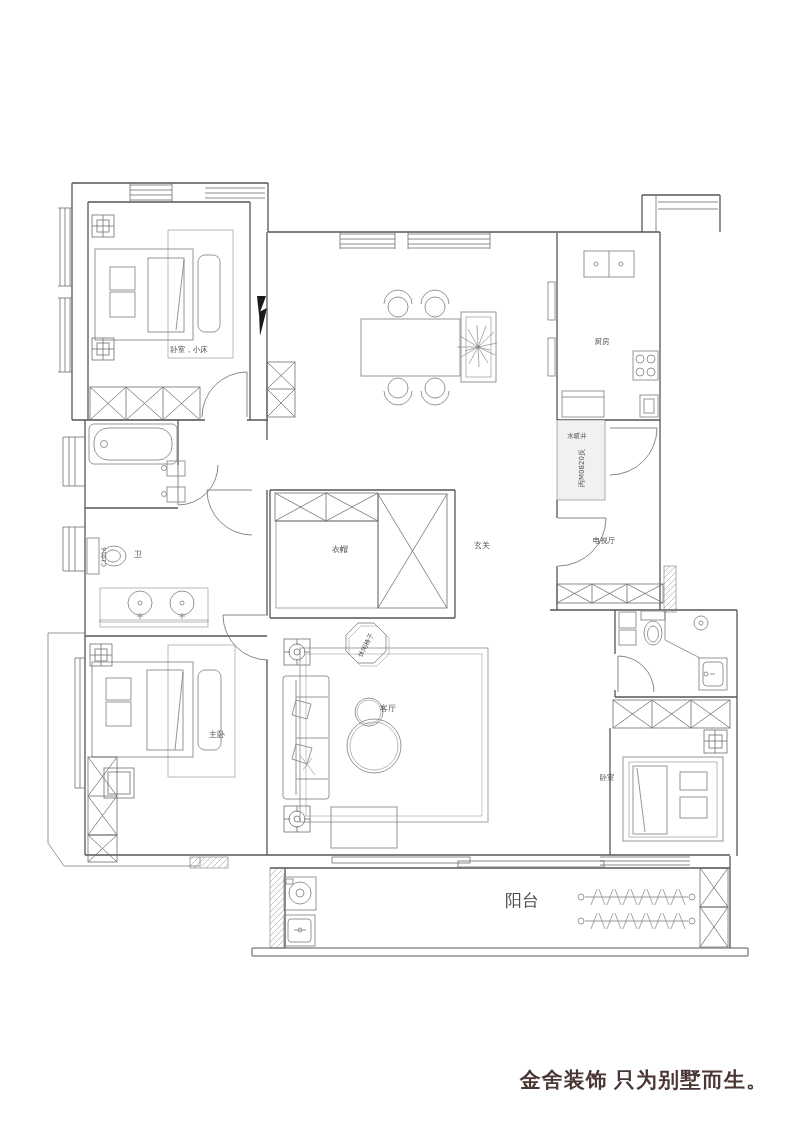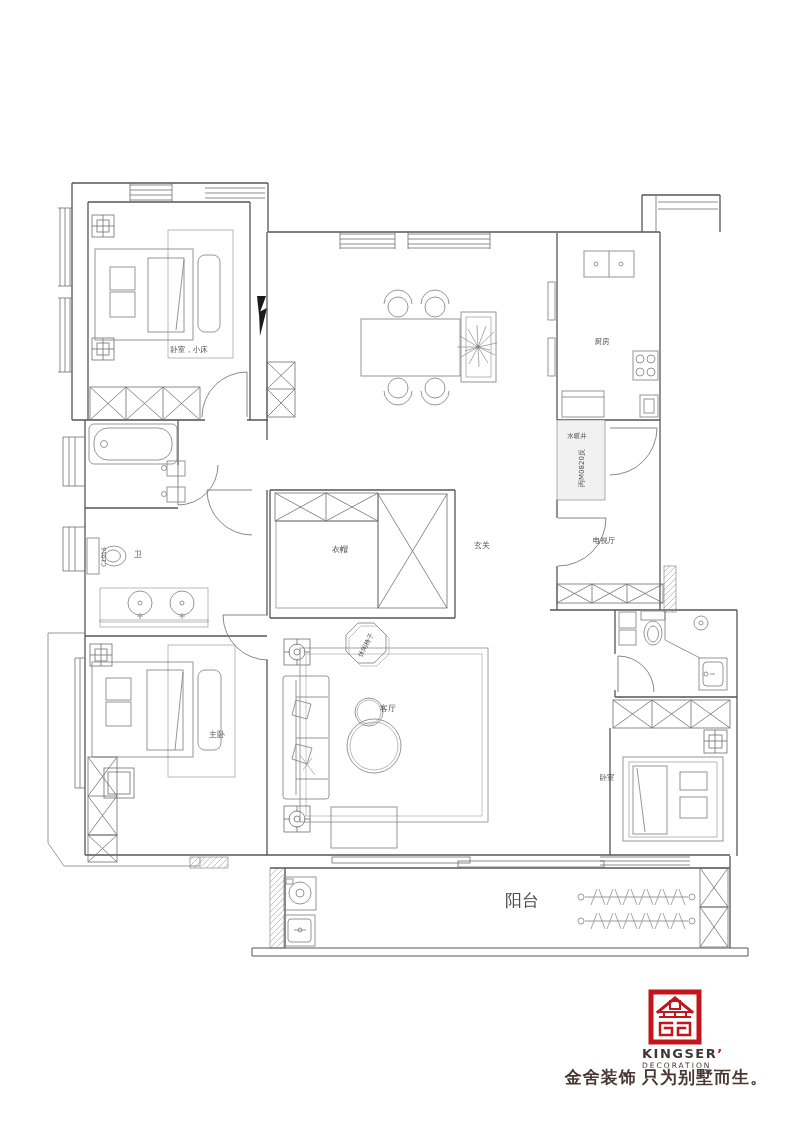--- a/index.html
+++ b/index.html
@@ -6,21 +6,21 @@
   .canvas{position:relative;width:800px;height:1138px;background:#fff;overflow:hidden;
           font-family:"DejaVu Sans",sans-serif;}
   svg.plan{position:absolute;left:0;top:0;}
   svg.plan text{font-family:"DejaVu Sans",sans-serif;fill:#4d4d4d;}
   .logo{position:absolute;left:642px;top:989px;width:66px;text-align:center;}
   .logo .mark{display:block;margin:0 auto;}
   .logo .brand{display:block;font-weight:bold;font-size:13px;letter-spacing:1.5px;color:#3d3836;line-height:14px;margin-top:2px;white-space:nowrap;}
   .logo .apo{color:#c3161c;font-weight:bold;}
   .logo .sub{display:block;font-size:7.5px;letter-spacing:2px;color:#3d3836;line-height:9px;white-space:nowrap;}
   .tagline{position:absolute;top:1066px;right:32px;font-family:"Liberation Serif",serif;
-           font-weight:bold;font-size:17px;letter-spacing:1px;color:#4a3734;white-space:nowrap;}
+           font-weight:bold;font-size:21px;letter-spacing:1px;color:#4a3734;white-space:nowrap;}
 </style>
 </head>
 <body>
 
 <div class="canvas">
 <svg class="plan" width="800" height="1138" viewBox="0 0 800 1138">
   <defs>
     <pattern id="hatch" width="6" height="6" patternUnits="userSpaceOnUse">
       <path d="M0,6 L6,0" stroke="#9a9a9a" stroke-width="0.6"></path>
     </pattern>
@@ -334,28 +334,14 @@
     <text x="138" y="557" font-size="8" text-anchor="middle">卫</text>
     <text x="104" y="559" font-size="6" text-anchor="middle" transform="rotate(-90 104 557)">C1016</text>
     <text x="217" y="737" font-size="8" text-anchor="middle">主卧</text>
     <text x="388" y="711" font-size="8" text-anchor="middle">客厅</text>
     <text x="366" y="647" font-size="6.5" text-anchor="middle" transform="rotate(-62 366 645)">休闲椅子</text>
     <text x="607" y="780" font-size="7.5" text-anchor="middle">卧室</text>
     <text x="522" y="906" font-size="17" text-anchor="middle" fill="#3a3a3a">阳台</text>
   </g>
 </svg>
 
-<div class="logo">
-  <svg class="mark" width="54" height="56" viewBox="0 0 54 56">
-    <g stroke="#c3161c" fill="none" stroke-linecap="square">
-      <rect x="3" y="3" width="48" height="50" stroke-width="5"></rect>
-      <path d="M10,23 L27,9 L44,23" stroke-width="3"></path>
-      <rect x="22" y="12" width="10" height="8" stroke-width="2"></rect>
-      <path d="M12,23 H42 M16,23 V28 M27,23 V28 M38,23 V28 M12,28 H42" stroke-width="2"></path>
-      <path d="M24,34 H12 V46 H24 V39 H17" stroke-width="2.5"></path>
-      <path d="M30,34 H42 V46 H30 V39 H37" stroke-width="2.5"></path>
-    </g>
-  </svg>
-  <span class="brand"><span>KINGSER</span><span class="apo">’</span></span>
-  <span class="sub">DECORATION</span>
-</div>
 <div class="tagline">金舍装饰 只为别墅而生。</div>
 </div>
 
 </body></html>

